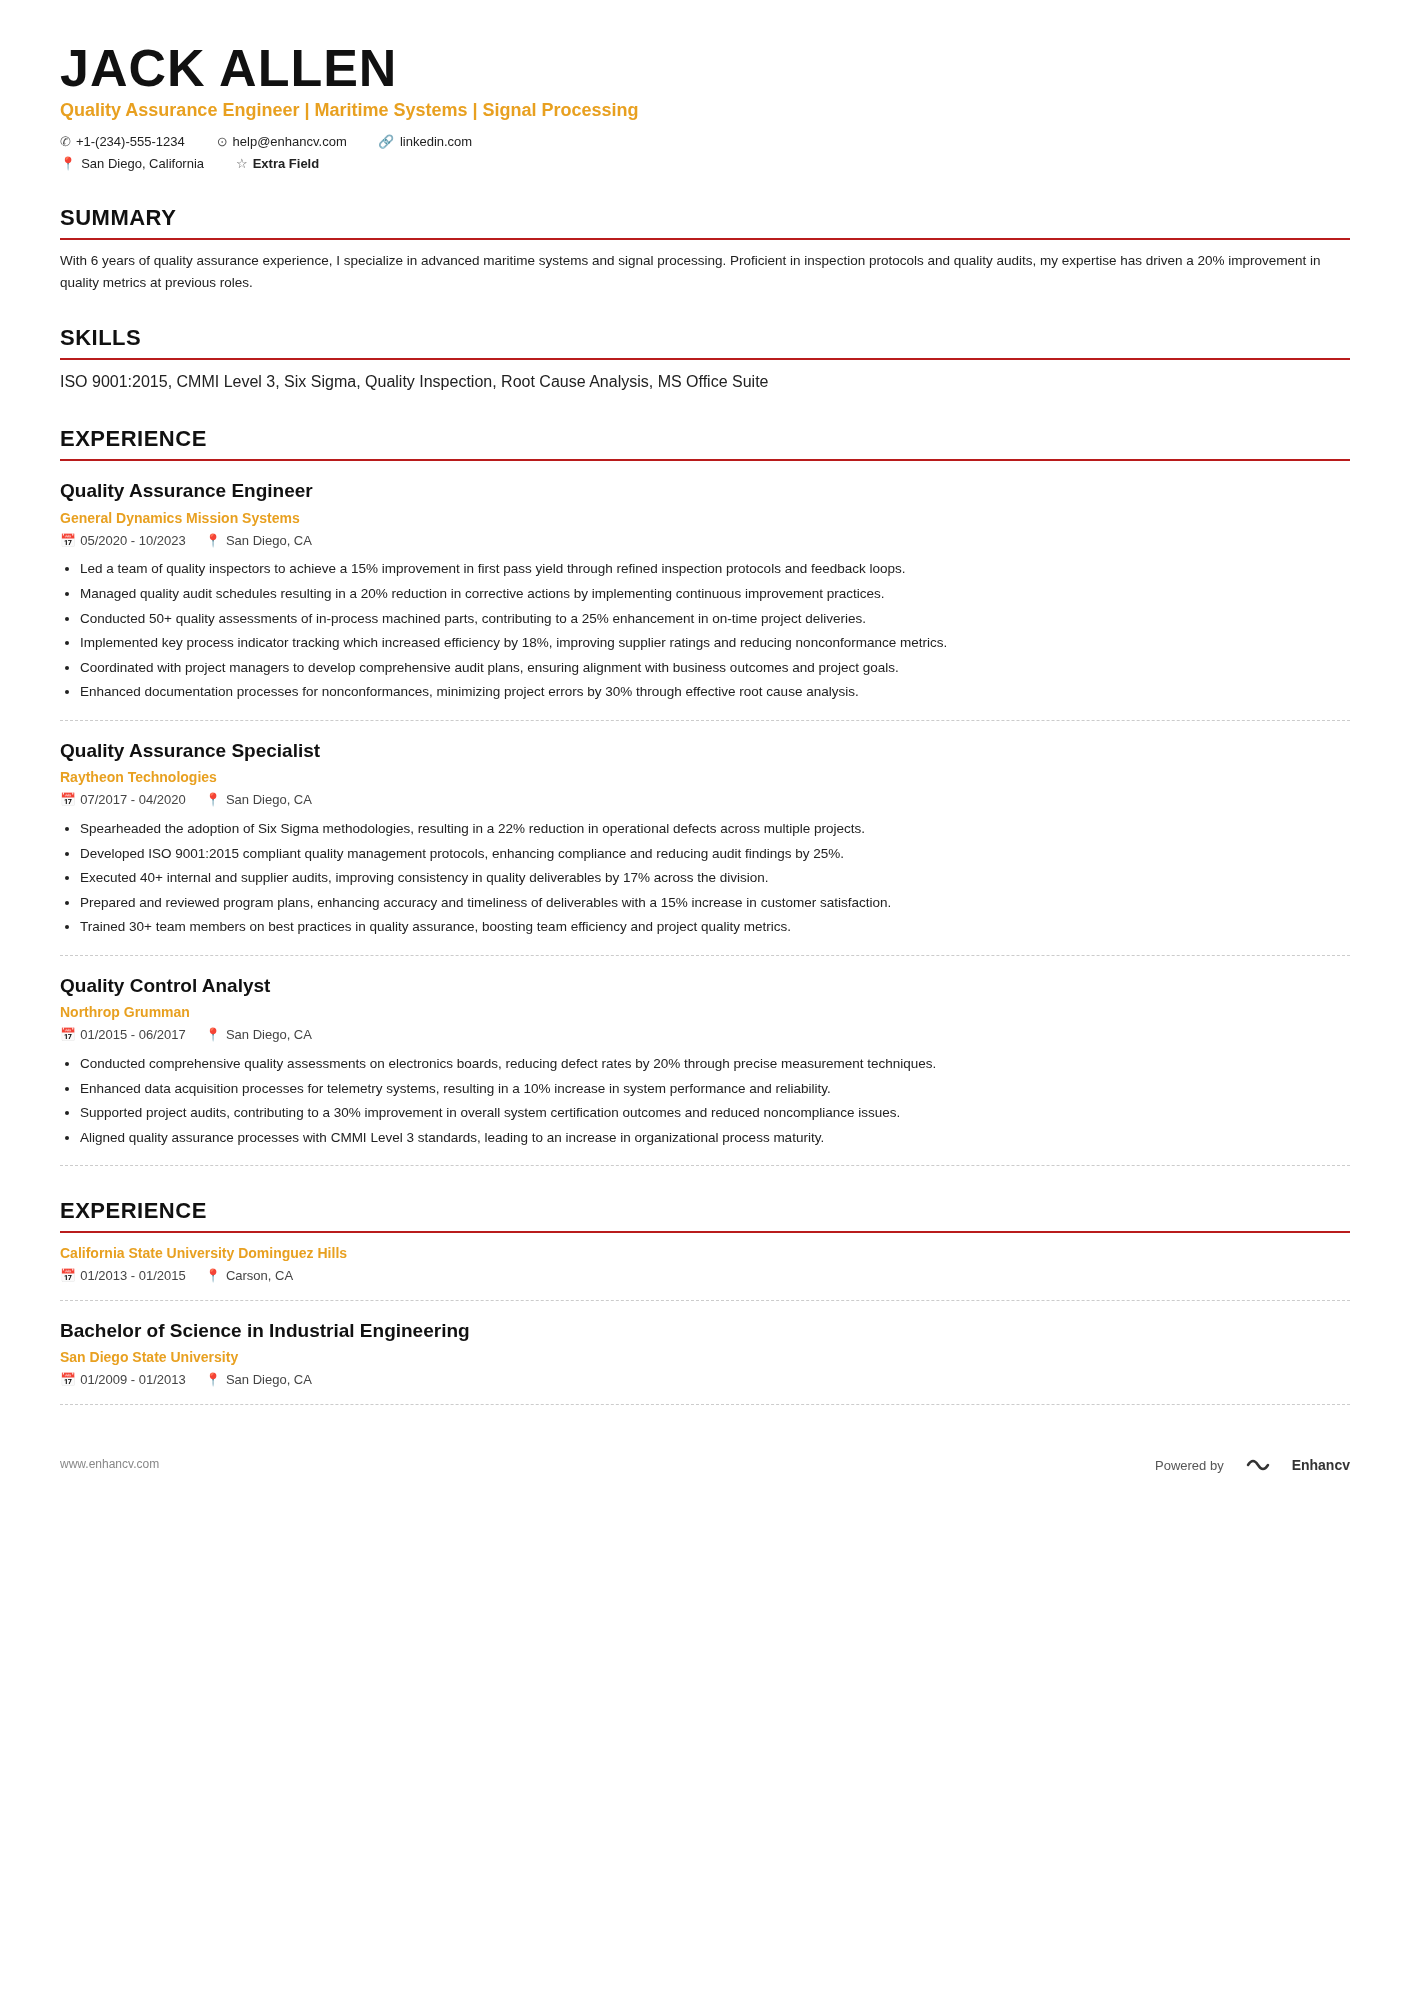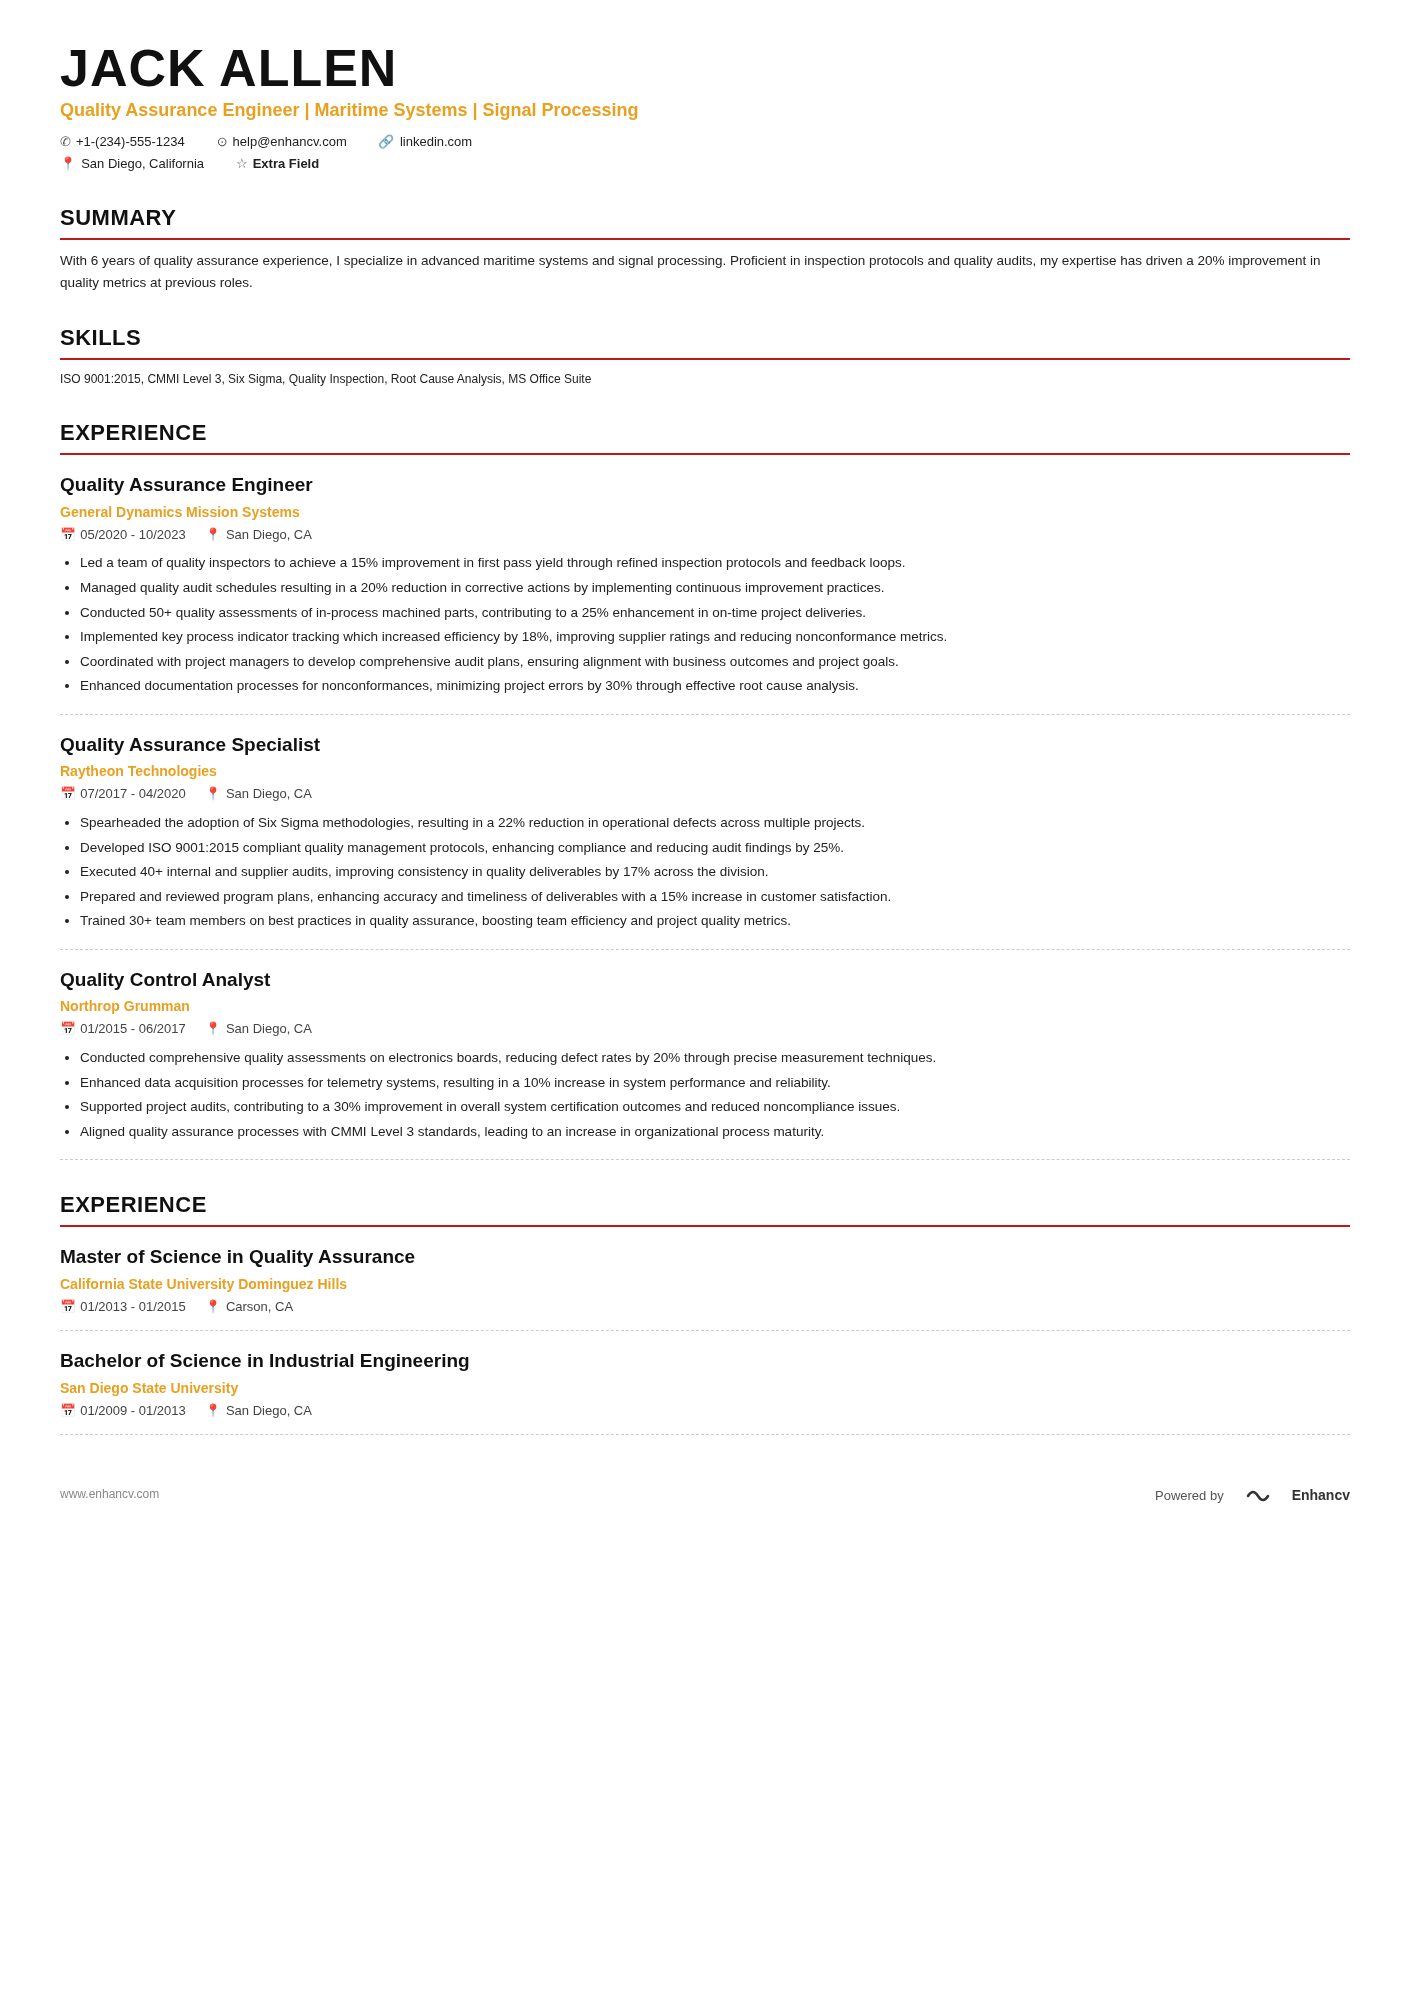--- a/index.html
+++ b/index.html
@@ -60,21 +60,21 @@
       margin-bottom: 10px;
     }
 
     .summary-text {
       font-size: 13.5px;
       color: #222;
       line-height: 1.6;
     }
 
     .skills-text {
-      font-size: 12px;
+      font-size: 16px;
       color: #222;
     }
 
     .job-title {
       font-size: 19px;
       font-weight: 700;
       color: #111;
       margin-top: 16px;
       margin-bottom: 2px;
     }
@@ -282,21 +282,20 @@
     <li>Conducted comprehensive quality assessments on electronics boards, reducing defect rates by 20% through precise measurement techniques.</li>
     <li>Enhanced data acquisition processes for telemetry systems, resulting in a 10% increase in system performance and reliability.</li>
     <li>Supported project audits, contributing to a 30% improvement in overall system certification outcomes and reduced noncompliance issues.</li>
     <li>Aligned quality assurance processes with CMMI Level 3 standards, leading to an increase in organizational process maturity.</li>
   </ul>
 </div>
 
 <div class="section-title">EXPERIENCE</div>
 
 <div class="edu-block">
-  <div class="edu-title">Master of Science in Quality Assurance</div>
   <div class="edu-institution">California State University Dominguez Hills</div>
   <div class="edu-meta">
     <div class="job-meta-item">
       <span>📅</span>
       <span>01/2013 - 01/2015</span>
     </div>
     <div class="job-meta-item">
       <span>📍</span>
       <span>Carson, CA</span>
     </div>

